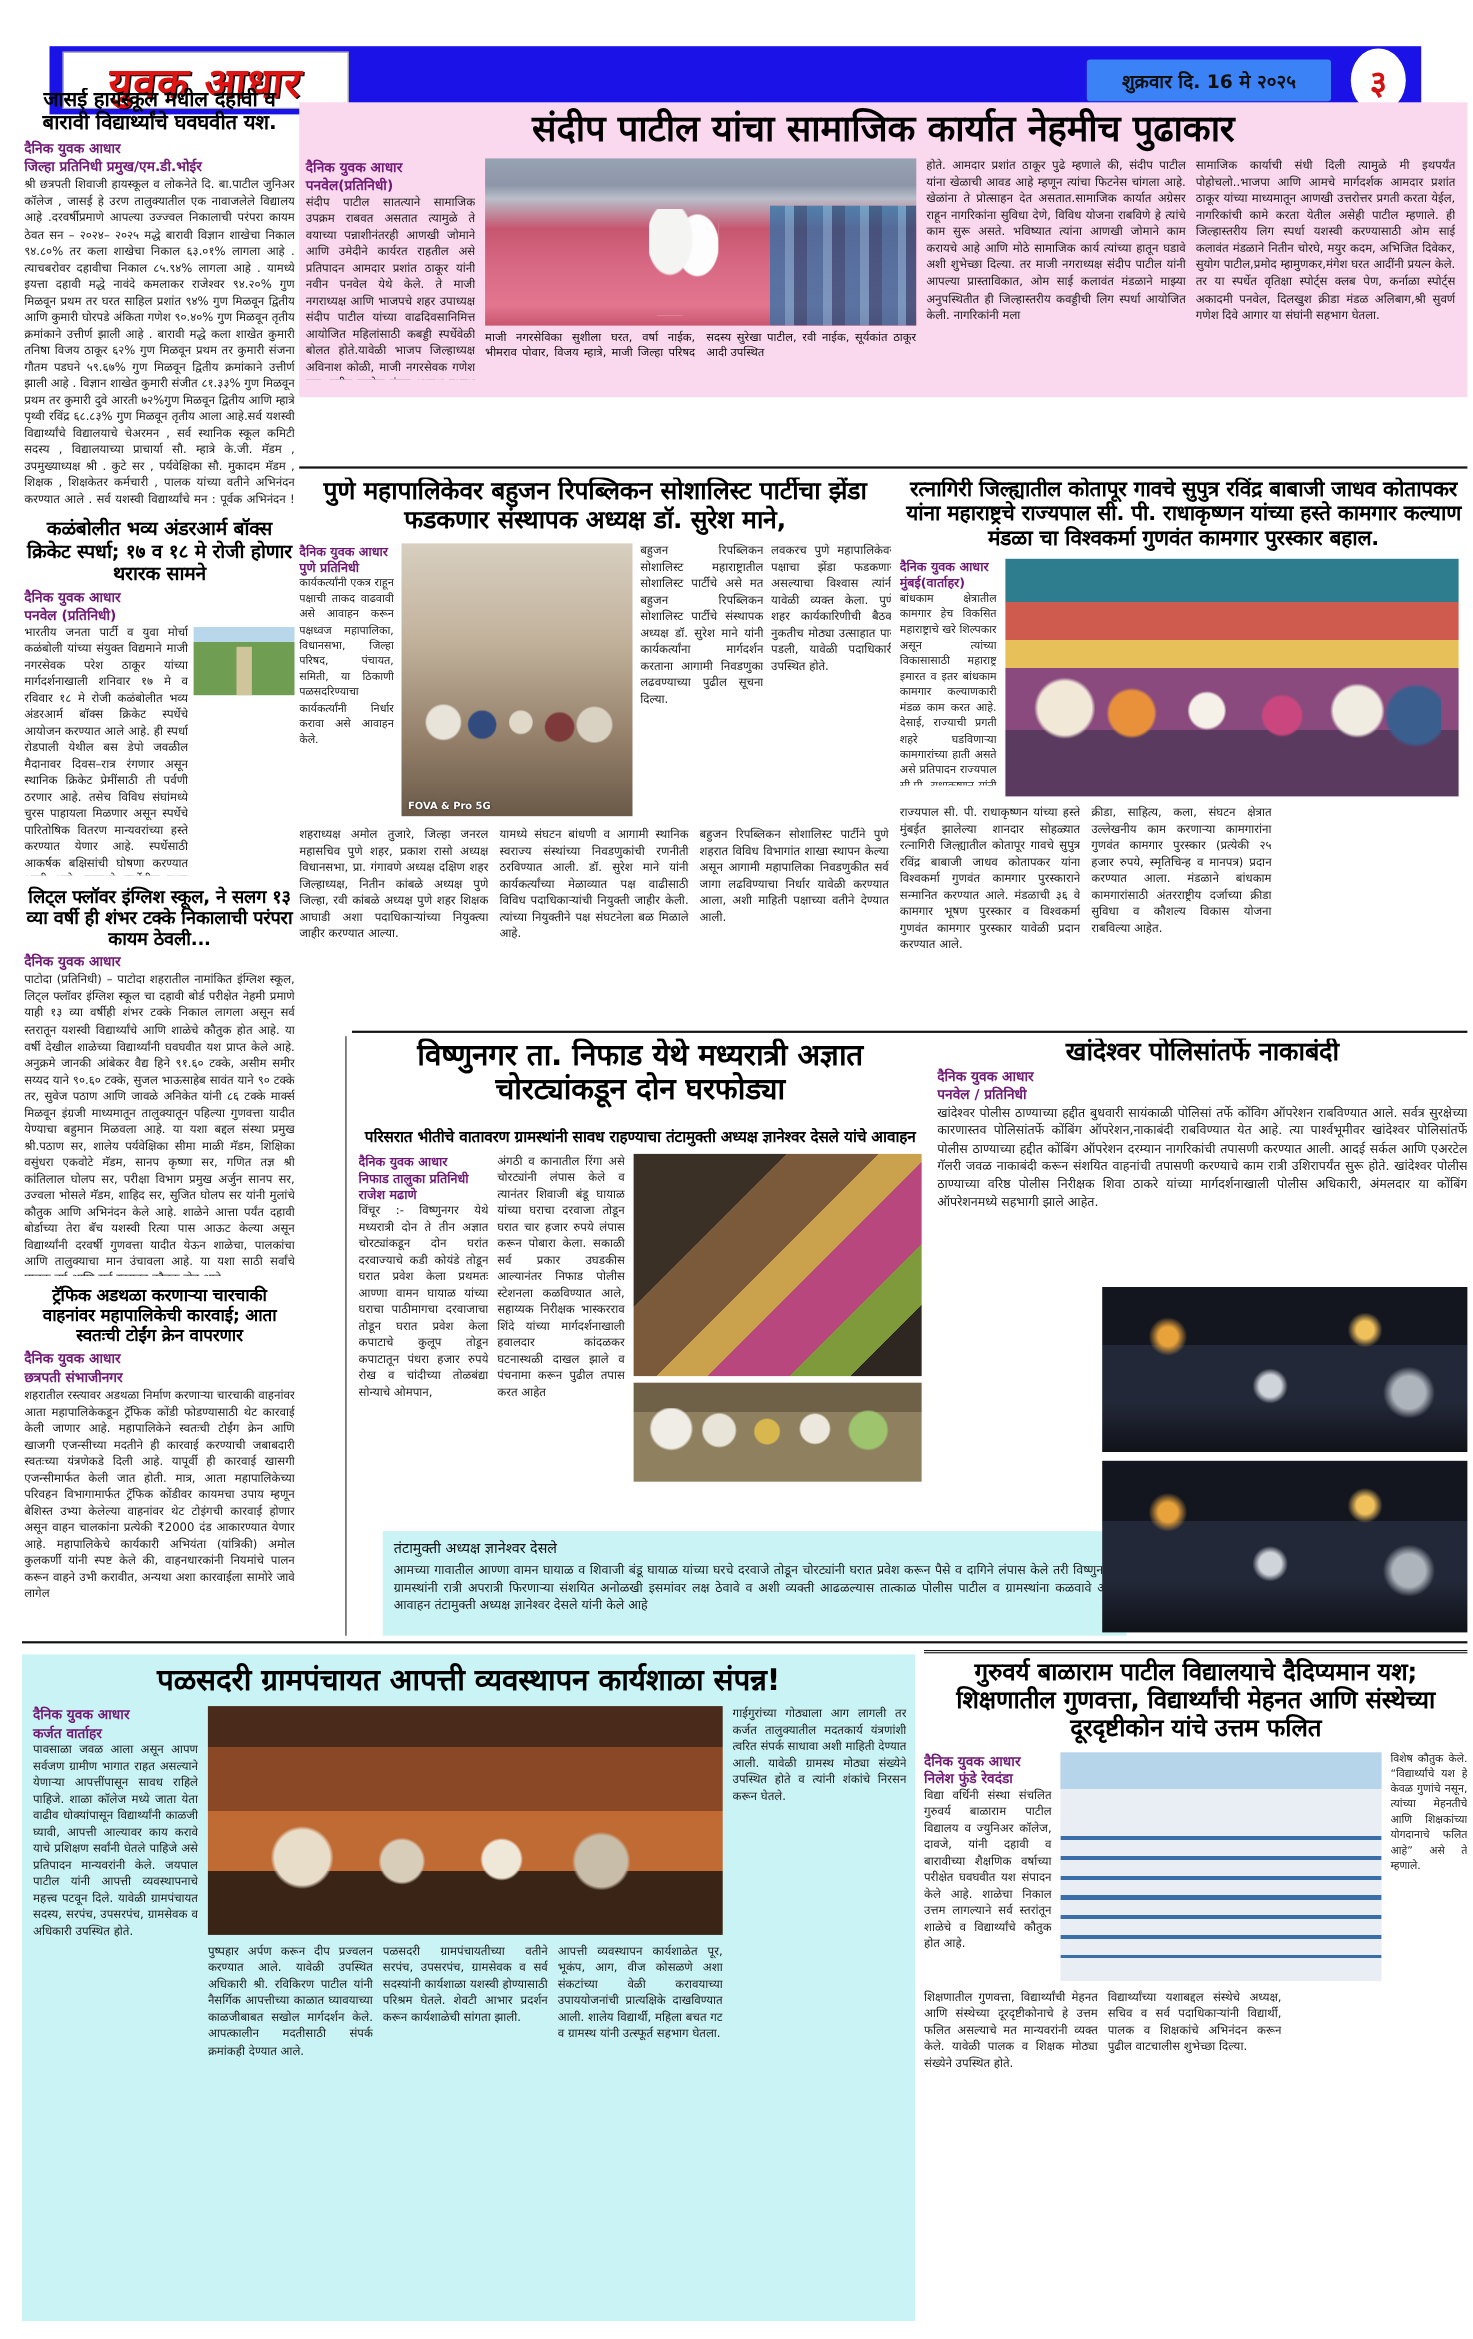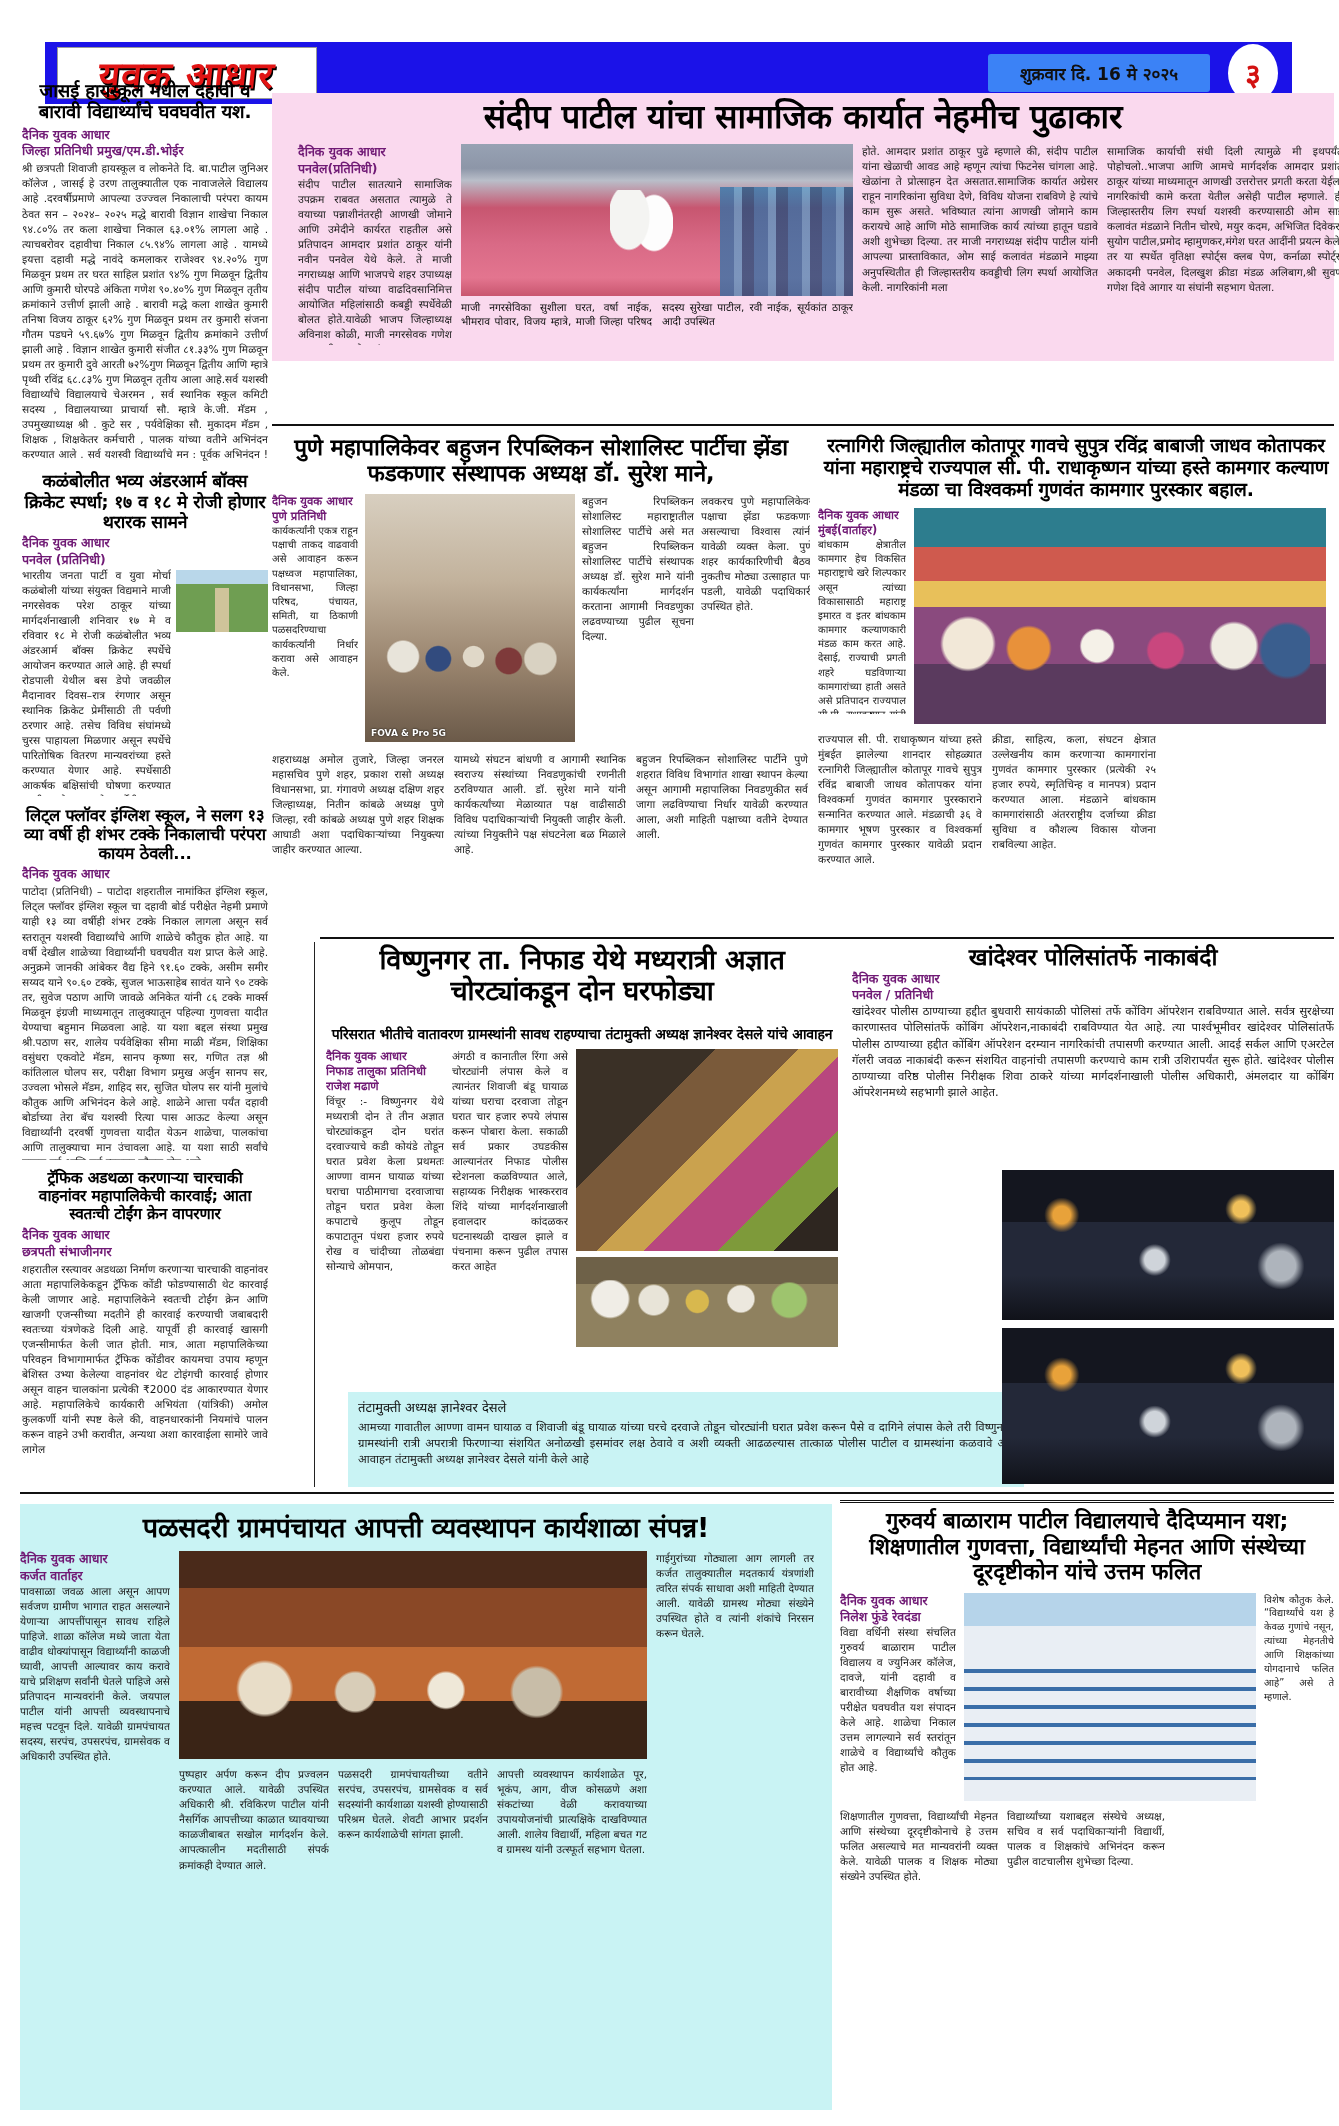--- a/index.html
+++ b/index.html
@@ -89,21 +89,21 @@
     <article style="margin-top:10px">
       <h2 class="head" style="font-size:15.5px">ट्रॅफिक अडथळा करणाऱ्या चारचाकी वाहनांवर महापालिकेची कारवाई; आता स्वतःची टोईंग क्रेन वापरणार</h2>
       <div class="byline" style="margin-top:3px">
         <span>दैनिक युवक आधार</span><br>
         <span>छत्रपती संभाजीनगर</span>
       </div>
       <p class="btxt" style="height:210px;margin-top:2px">शहरातील रस्त्यावर अडथळा निर्माण करणाऱ्या चारचाकी वाहनांवर आता महापालिकेकडून ट्रॅफिक कोंडी फोडण्यासाठी थेट कारवाई केली जाणार आहे. महापालिकेने स्वतःची टोईंग क्रेन आणि खाजगी एजन्सीच्या मदतीने ही कारवाई करण्याची जबाबदारी स्वतःच्या यंत्रणेकडे दिली आहे. यापूर्वी ही कारवाई खासगी एजन्सीमार्फत केली जात होती. मात्र, आता महापालिकेच्या परिवहन विभागामार्फत ट्रॅफिक कोंडीवर कायमचा उपाय म्हणून बेशिस्त उभ्या केलेल्या वाहनांवर थेट टोइंगची कारवाई होणार असून वाहन चालकांना प्रत्येकी ₹2000 दंड आकारण्यात येणार आहे. महापालिकेचे कार्यकारी अभियंता (यांत्रिकी) अमोल कुलकर्णी यांनी स्पष्ट केले की, वाहनधारकांनी नियमांचे पालन करून वाहने उभी करावीत, अन्यथा अशा कारवाईला सामोरे जावे लागेल</p>
     </article>
   </section>
 
-  <section class="abs" style="left:272px;top:93px;width:1062px;height:268px;background:#fad9ee;padding:5px 26px">
+  <section class="abs" style="left:272px;top:93px;width:1062px;height:268px;background:#fad9ee;padding:5px 6px">
     <h1 class="head" style="font-size:33px">संदीप पाटील यांचा सामाजिक कार्यात नेहमीच पुढाकार</h1>
     <div style="display:flex;gap:9px;margin-top:8px">
       <div style="width:154px;flex:none">
         <div class="byline">
           <span>दैनिक युवक आधार</span><br>
           <span>पनवेल(प्रतिनिधी)</span>
         </div>
         <p class="btxt" style="height:168px">संदीप पाटील सातत्याने सामाजिक उपक्रम राबवत असतात त्यामुळे ते वयाच्या पन्नाशीनंतरही आणखी जोमाने आणि उमेदीने कार्यरत राहतील असे प्रतिपादन आमदार प्रशांत ठाकूर यांनी नवीन पनवेल येथे केले. ते माजी नगराध्यक्ष आणि भाजपचे शहर उपाध्यक्ष संदीप पाटील यांच्या वाढदिवसानिमित्त आयोजित महिलांसाठी कबड्डी स्पर्धेवेळी बोलत होते.यावेळी भाजप जिल्हाध्यक्ष अविनाश कोळी, माजी नगरसेवक गणेश कडू, नवीन पनवेल मंडल अध्यक्ष दशरथ म्हात्रे, माजी उपमहापौर चारूशीला घरत,</p>
       </div>
       <div style="width:392px;flex:none">
@@ -195,21 +195,21 @@
     <p class="btxt" style="font-size:11.4px;height:156px">खांदेश्वर पोलीस ठाण्याच्या हद्दीत बुधवारी सायंकाळी पोलिसां तर्फे कोंविग ऑपरेशन राबविण्यात आले. सर्वत्र सुरक्षेच्या कारणास्तव पोलिसांतर्फे कोंबिंग ऑपरेशन,नाकाबंदी राबविण्यात येत आहे. त्या पार्श्वभूमीवर खांदेश्वर पोलिसांतर्फे पोलीस ठाण्याच्या हद्दीत कोंबिंग ऑपरेशन दरम्यान नागरिकांची तपासणी करण्यात आली. आदई सर्कल आणि एअरटेल गॅलरी जवळ नाकाबंदी करून संशयित वाहनांची तपासणी करण्याचे काम रात्री उशिरापर्यंत सुरू होते. खांदेश्वर पोलीस ठाण्याच्या वरिष्ठ पोलीस निरीक्षक शिवा ठाकरे यांच्या मार्गदर्शनाखाली पोलीस अधिकारी, अंमलदार या कोंबिंग ऑपरेशनमध्ये सहभागी झाले आहेत.</p>
   </section>
 
   <div class="abs" style="left:1002px;top:1170px;width:332px;height:315px">
     <div class="photo ph-night" style="width:332px;height:150px"></div>
     <div class="photo ph-night" style="width:332px;height:156px;margin-top:8px"></div>
   </div>
 
   <div class="rule" style="left:20px;top:1492px;width:1314px;height:2px"></div>
 
-  <section class="abs cyanbox" style="left:20px;top:1504px;width:812px;height:606px;padding:8px 0;overflow:hidden">
+  <section class="abs cyanbox" style="left:20px;top:1504px;width:812px;height:606px;padding:8px 10px;overflow:hidden">
     <h2 class="head" style="font-size:27px">पळसदरी ग्रामपंचायत आपत्ती व्यवस्थापन कार्यशाळा संपन्न!</h2>
     <div style="display:flex;gap:9px;margin-top:8px">
       <div style="width:150px;flex:none">
         <div class="byline">
           <span>दैनिक युवक आधार</span><br>
           <span>कर्जत वार्ताहर</span>
         </div>
         <p class="btxt" style="height:480px">पावसाळा जवळ आला असून आपण सर्वजण ग्रामीण भागात राहत असल्याने येणाऱ्या आपत्तींपासून सावध राहिले पाहिजे. शाळा कॉलेज मध्ये जाता येता वाढीव धोक्यांपासून विद्यार्थ्यांनी काळजी घ्यावी, आपत्ती आल्यावर काय करावे याचे प्रशिक्षण सर्वांनी घेतले पाहिजे असे प्रतिपादन मान्यवरांनी केले. जयपाल पाटील यांनी आपत्ती व्यवस्थापनाचे महत्त्व पटवून दिले. यावेळी ग्रामपंचायत सदस्य, सरपंच, उपसरपंच, ग्रामसेवक व अधिकारी उपस्थित होते.</p>
       </div>
       <div style="width:468px;flex:none">

